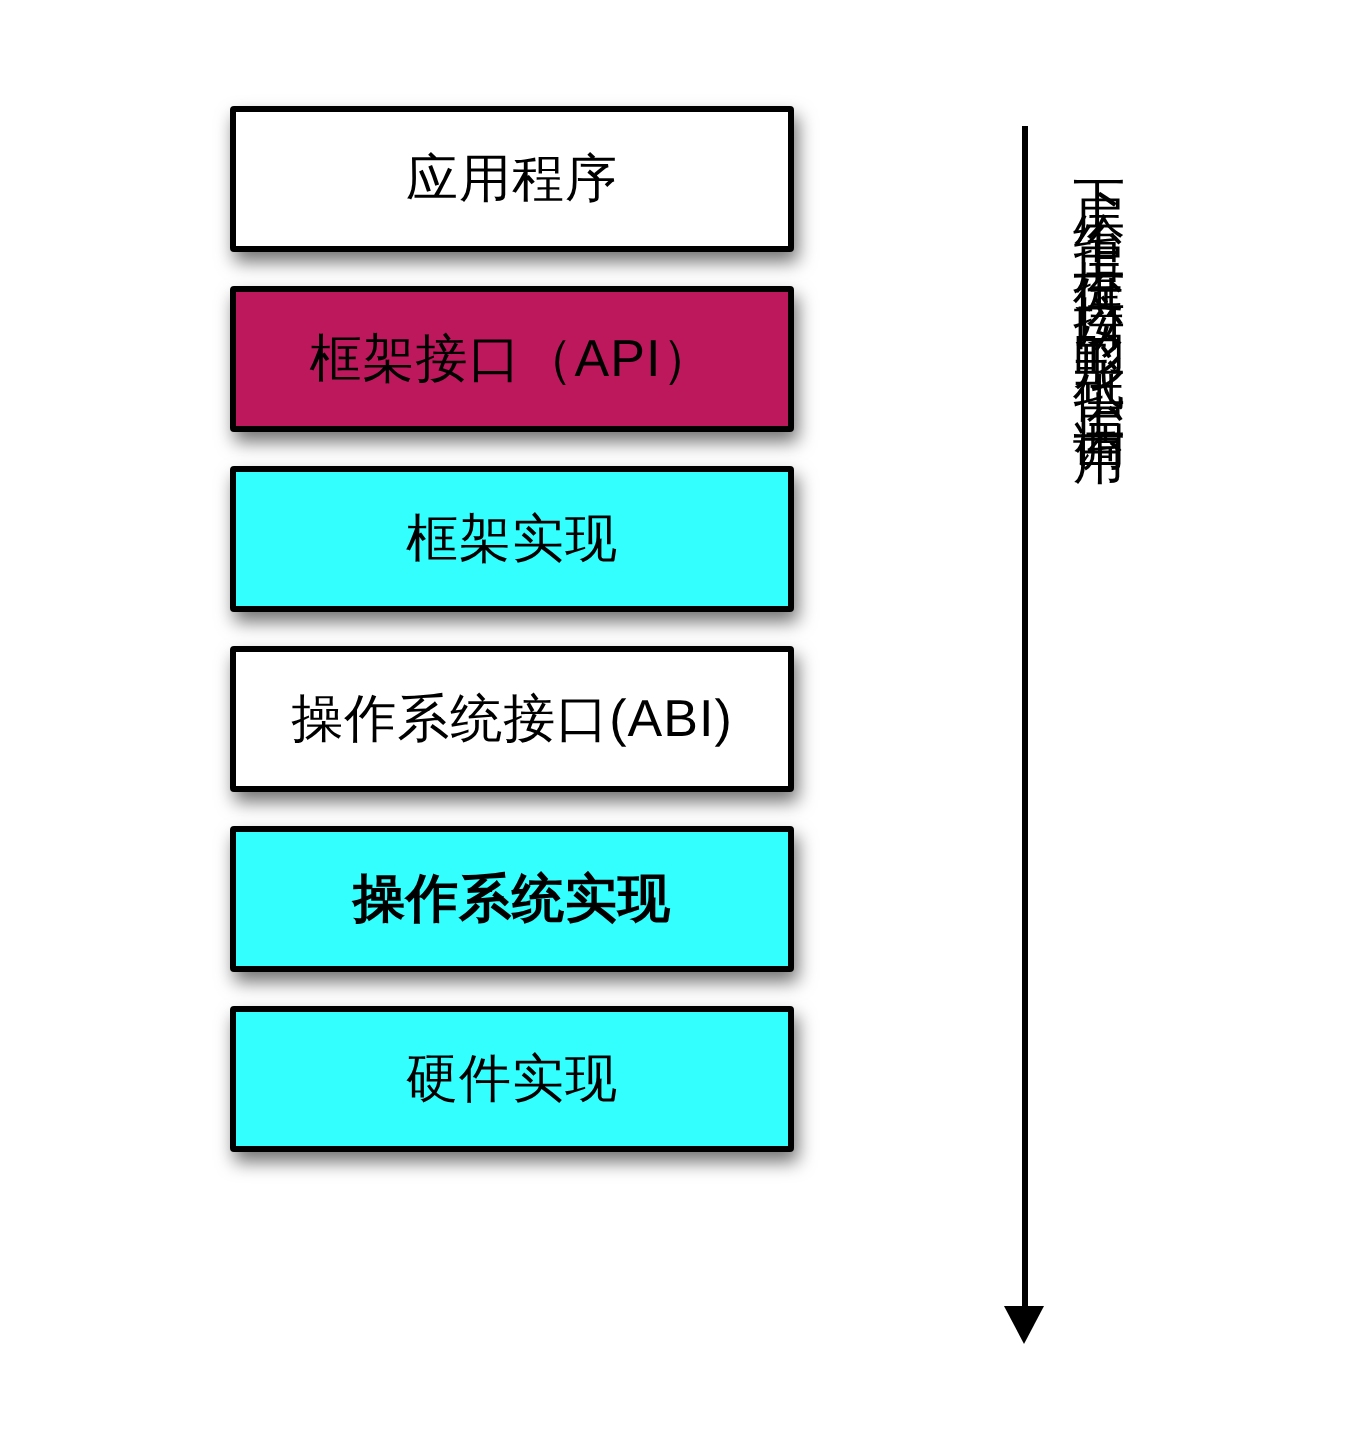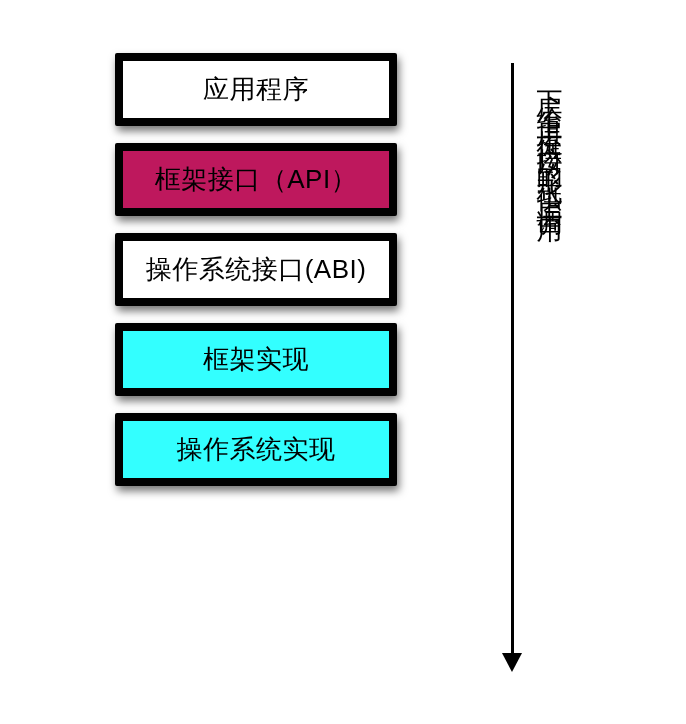--- a/index.html
+++ b/index.html
@@ -20,21 +20,21 @@
     left: 115px;
     top: 53px;
     width: 282px;
     display: flex;
     flex-direction: column;
     gap: 17px;
   }
   .box {
     box-sizing: border-box;
     height: 73px;
-    border: 8px solid #14532d;
+    border: 3px solid #14532d;
     border-radius: 2px;
     background: #ffffff;
     box-shadow: 2px 5px 9px rgba(0,0,0,0.55);
     display: flex;
     align-items: center;
     justify-content: center;
     font-size: 26px;
     font-weight: 500;
     color: #000000;
     letter-spacing: 0.5px;
@@ -77,28 +77,31 @@
 
 <div class="canvas">
 
   <div class="stack">
     <div class="box" style="background: rgb(255, 255, 255); border-color: rgb(0, 0, 0);">
       <span>应用程序</span>
     </div>
     <div class="box" style="background: #be185d; border-color: rgb(0, 0, 0);">
       <span>框架接口（API）</span>
     </div>
+    <div class="box" style="background: rgb(51, 255, 255); border-color: rgb(0, 0, 0);">
+      <span>框架实现</span>
+    </div>
     <div class="box" style="background: rgb(255, 255, 255); border-color: rgb(0, 0, 0);">
       <span>操作系统接口(ABI)</span>
     </div>
-    <div class="box" style="background: rgb(51, 255, 255); border-color: rgb(0, 0, 0);">
-      <span>框架实现</span>
+    <div class="box" style="background: rgb(51, 255, 255); border-color: rgb(0, 0, 0); font-weight: bold;">
+      <span>操作系统实现</span>
     </div>
     <div class="box" style="background: rgb(51, 255, 255); border-color: rgb(0, 0, 0);">
-      <span>操作系统实现</span>
+      <span>硬件实现</span>
     </div>
   </div>
 
   <div class="arrow-shaft" style="background: rgb(0, 0, 0);"></div>
   <div class="arrow-head" style="border-top-color: rgb(0, 0, 0);"></div>
 
   <div class="vtext">下层给上层提供接口的形式供上层调用</div>
 
 </div>
 

